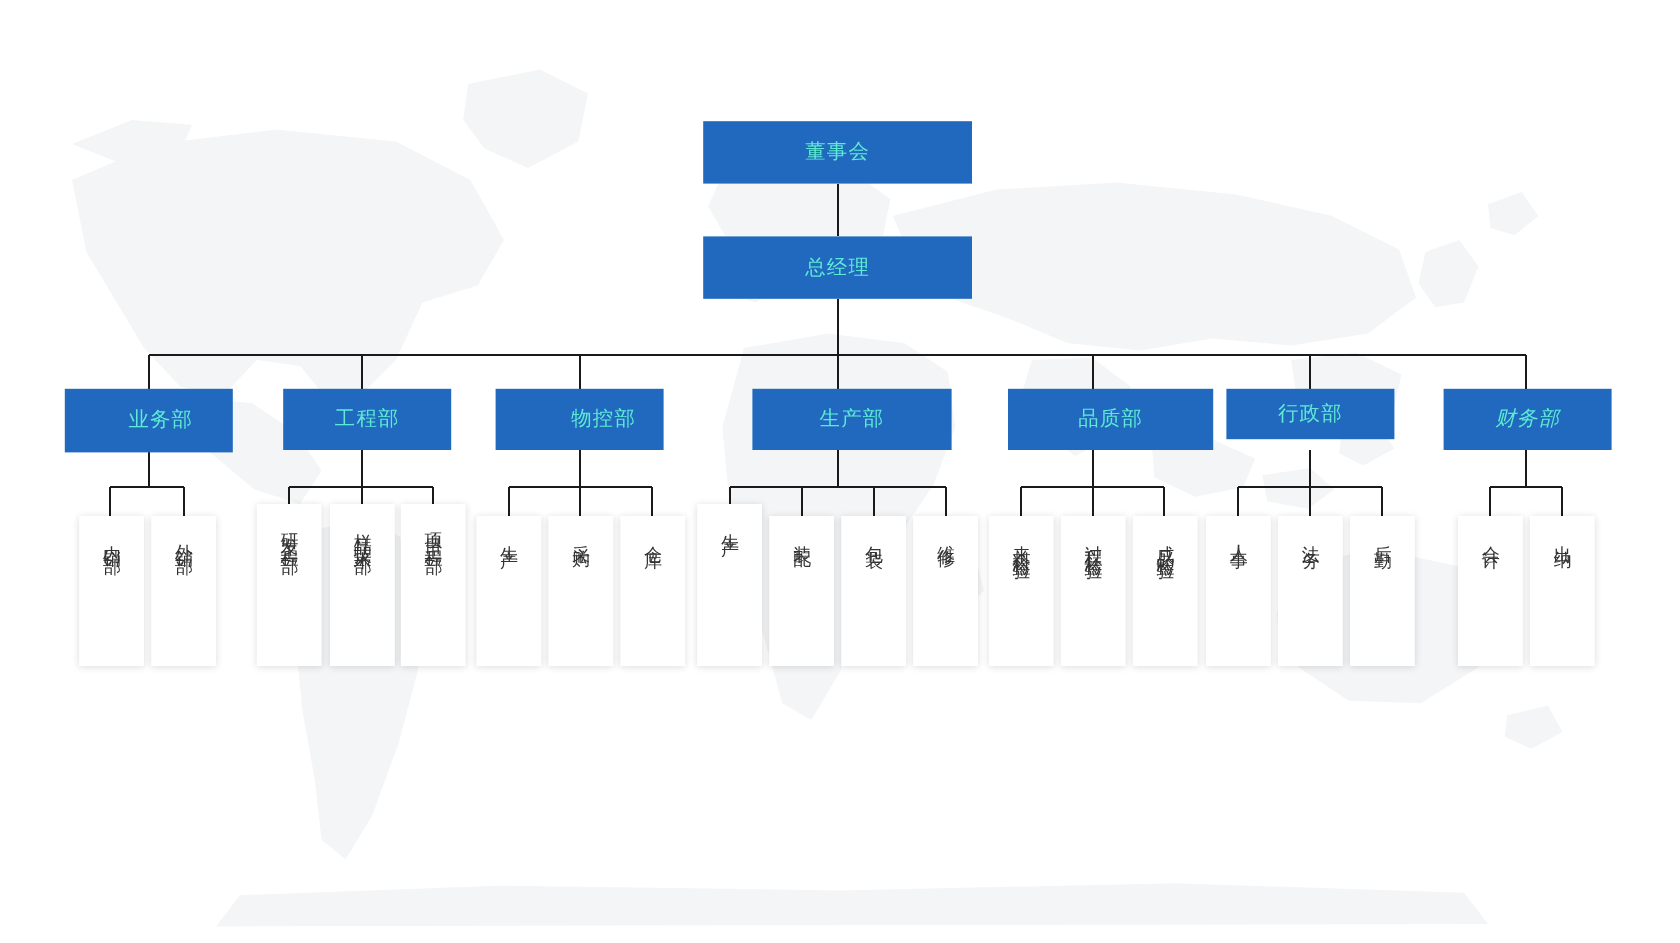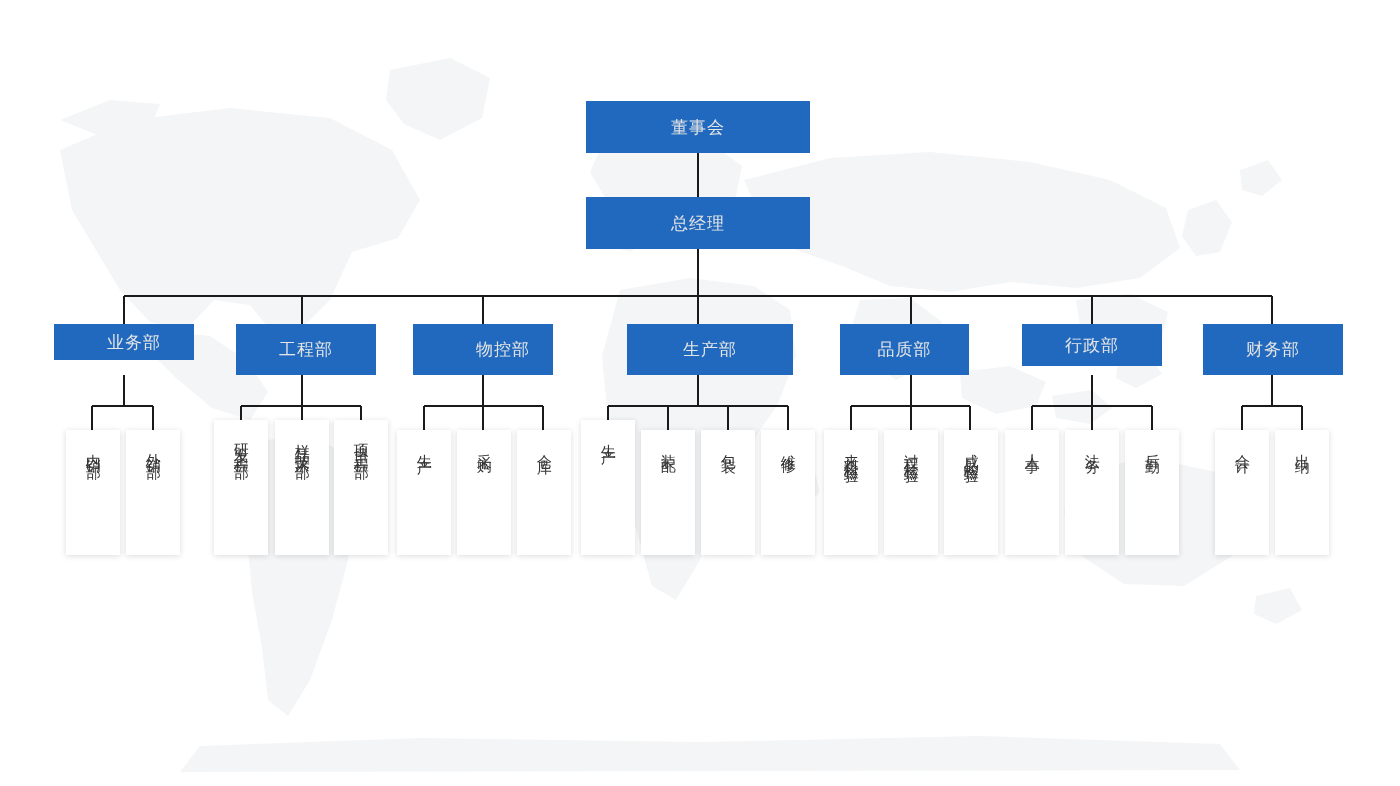--- a/index.html
+++ b/index.html
@@ -53,21 +53,21 @@
     box-sizing: border-box;
     display: flex;
     align-items: center;
     justify-content: center;
     text-align: center;
   }
 
   
   .node.blue {
     background: #2069be;
-    color: #e5e5e5;
+    color: #5eead4;
     font-size: 17px;
     letter-spacing: 1px;
     line-height: 1.2;
   }
   .node.blue .node-label {
     display: block;
     white-space: nowrap;
   }
 
   
@@ -203,21 +203,21 @@
   <div id="nodes">
 
     <div class="node blue" style="left:586px; top:101px; width:224px; height:52px;">
       <span class="node-label">董事会</span>
     </div>
 
     <div class="node blue" style="left:586px; top:197px; width:224px; height:52px;">
       <span class="node-label">总经理</span>
     </div>
 
-    <div class="node blue" style="left:54px; top:324px; width:140px; height:36px;padding-left:20px;">
+    <div class="node blue" style="left:54px; top:324px; width:140px; height:53px;padding-left:20px;">
       <span class="node-label">业务部</span>
     </div>
     <div class="node leaf" style="left:66px; top:430px; width:54px; height:125px;">
       <span class="node-label">内销部</span>
     </div>
     <div class="node leaf" style="left:126px; top:430px; width:54px; height:125px;">
       <span class="node-label">外销部</span>
     </div>
 
     <div class="node blue" style="left:236px; top:324px; width:140px; height:51px;">
@@ -255,21 +255,21 @@
     <div class="node leaf" style="left:641px; top:430px; width:54px; height:125px;">
       <span class="node-label">装配</span>
     </div>
     <div class="node leaf" style="left:701px; top:430px; width:54px; height:125px;">
       <span class="node-label">包装</span>
     </div>
     <div class="node leaf" style="left:761px; top:430px; width:54px; height:125px;">
       <span class="node-label">维修</span>
     </div>
 
-    <div class="node blue" style="left:840px; top:324px; width:129px; height:51px;">
+    <div class="node blue" style="left:840px; top:324px; width:171px; height:51px;">
       <span class="node-label">品质部</span>
     </div>
     <div class="node leaf" style="left:824px; top:430px; width:54px; height:125px;">
       <span class="node-label">来料检验</span>
     </div>
     <div class="node leaf" style="left:884px; top:430px; width:54px; height:125px;">
       <span class="node-label">过程检验</span>
     </div>
     <div class="node leaf" style="left:944px; top:430px; width:54px; height:125px;">
       <span class="node-label">成品检验</span>
@@ -281,21 +281,21 @@
     <div class="node leaf" style="left:1005px; top:430px; width:54px; height:125px;">
       <span class="node-label">人事</span>
     </div>
     <div class="node leaf" style="left:1065px; top:430px; width:54px; height:125px;">
       <span class="node-label">法务</span>
     </div>
     <div class="node leaf" style="left:1125px; top:430px; width:54px; height:125px;">
       <span class="node-label">后勤</span>
     </div>
 
-    <div class="node blue" style="left:1203px; top:324px; width:140px; height:51px;">
+    <div class="node blue" style="left:1203px; top:324px; width:140px; height:51px;font-style:italic;">
       <span class="node-label">财务部</span>
     </div>
     <div class="node leaf" style="left:1215px; top:430px; width:54px; height:125px;">
       <span class="node-label">会计</span>
     </div>
     <div class="node leaf" style="left:1275px; top:430px; width:54px; height:125px;">
       <span class="node-label">出纳</span>
     </div>
 
   </div>

